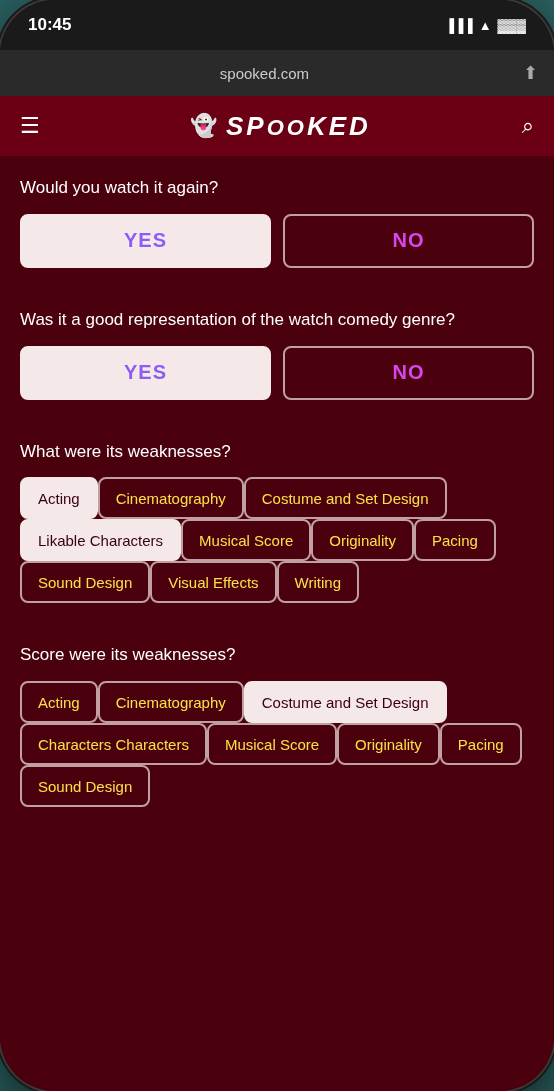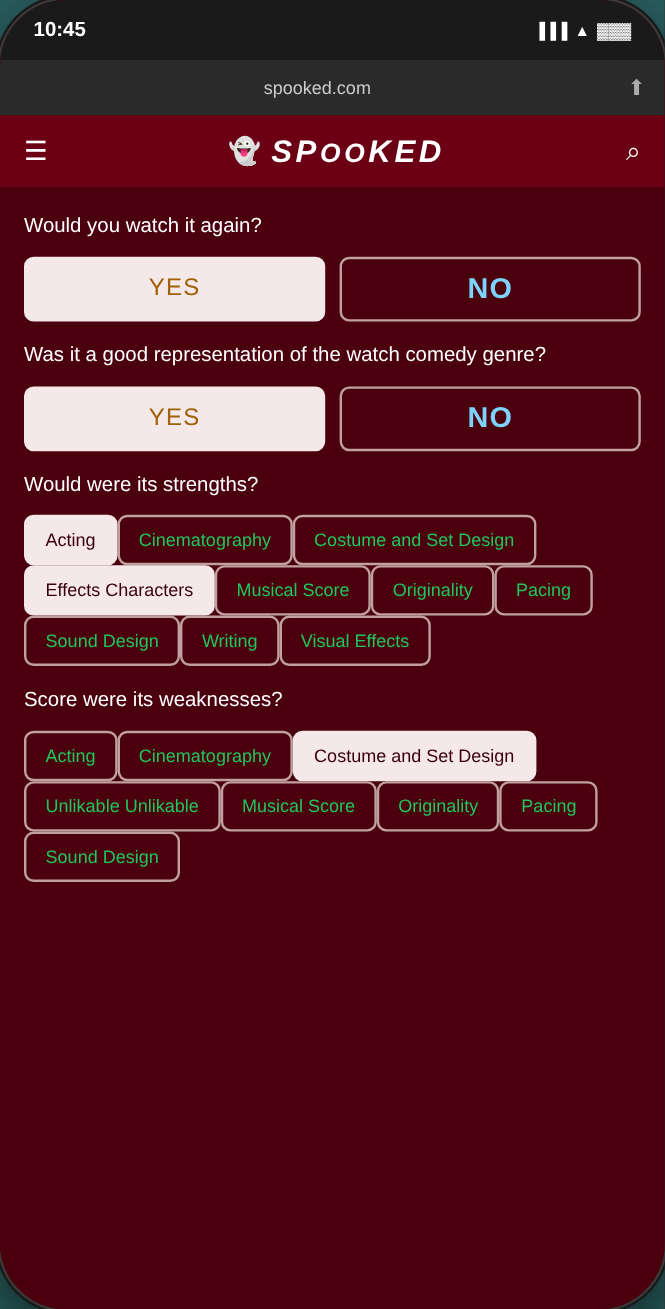--- a/index.html
+++ b/index.html
@@ -148,21 +148,21 @@
       flex: 1;
       overflow-y: auto;
       background: #4a000d;
       padding: 20px 20px;
     }
 
     .main-content::-webkit-scrollbar { display: none; }
 
     
     .section {
-      margin-bottom: 16px;
+      margin-bottom: 40px;
     }
 
     .section-label {
       color: #ffffff;
       font-size: 17px;
       font-weight: 400;
       margin-bottom: 14px;
       line-height: 1.4;
     }
 
@@ -171,53 +171,53 @@
       display: flex;
       gap: 12px;
     }
 
     .btn-yes {
       flex: 1;
       height: 54px;
       background: #f5e8e8;
       border: 2px solid #f5e8e8;
       border-radius: 8px;
-      color: #a16207;
+      color: #8b5cf6;
       font-size: 20px;
-      font-weight: 400;
+      font-weight: 700;
       letter-spacing: 1px;
       cursor: pointer;
     }
 
     .btn-no {
       flex: 1;
       height: 54px;
       background: transparent;
       border: 2px solid #c0a0a0;
       border-radius: 8px;
-      color: #7dd3fc;
-      font-size: 24px;
+      color: #d946ef;
+      font-size: 20px;
       font-weight: 700;
       letter-spacing: 1px;
       cursor: pointer;
     }
 
     
     .tags-container {
       display: flex;
       flex-wrap: wrap;
     }
 
     .tag-chip {
       height: 42px;
       padding: 0 16px;
       border-radius: 8px;
       border: 2px solid #c0a0a0;
       background: transparent;
-      color: #22c55e;
+      color: #fde047;
       font-size: 15px;
       font-weight: 400;
       cursor: pointer;
       display: flex;
       align-items: center;
       white-space: nowrap;
     }
 
     .tag-chip.selected {
       background: #f5e8e8;
@@ -267,42 +267,42 @@
 
       <div class="section">
         <div class="section-label">Was it a good representation of the watch comedy genre?</div>
         <div class="yn-row">
           <button class="btn-yes">YES</button>
           <button class="btn-no">NO</button>
         </div>
       </div>
 
       <div class="section">
-        <div class="section-label">Would were its strengths?</div>
+        <div class="section-label">What were its weaknesses?</div>
         <div class="tags-container">
           <button class="tag-chip selected">Acting</button>
           <button class="tag-chip">Cinematography</button>
           <button class="tag-chip">Costume and Set Design</button>
-          <button class="tag-chip selected">Effects Characters</button>
+          <button class="tag-chip selected">Likable Characters</button>
           <button class="tag-chip">Musical Score</button>
           <button class="tag-chip">Originality</button>
           <button class="tag-chip">Pacing</button>
           <button class="tag-chip">Sound Design</button>
+          <button class="tag-chip">Visual Effects</button>
           <button class="tag-chip">Writing</button>
-          <button class="tag-chip">Visual Effects</button>
         </div>
       </div>
 
       <div class="section">
         <div class="section-label">Score were its weaknesses?</div>
         <div class="tags-container">
           <button class="tag-chip">Acting</button>
           <button class="tag-chip">Cinematography</button>
           <button class="tag-chip selected">Costume and Set Design</button>
-          <button class="tag-chip">Unlikable Unlikable</button>
+          <button class="tag-chip">Characters Characters</button>
           <button class="tag-chip">Musical Score</button>
           <button class="tag-chip">Originality</button>
           <button class="tag-chip">Pacing</button>
           <button class="tag-chip">Sound Design</button>
         </div>
       </div>
 
     </div>
   </div>
 </div>

